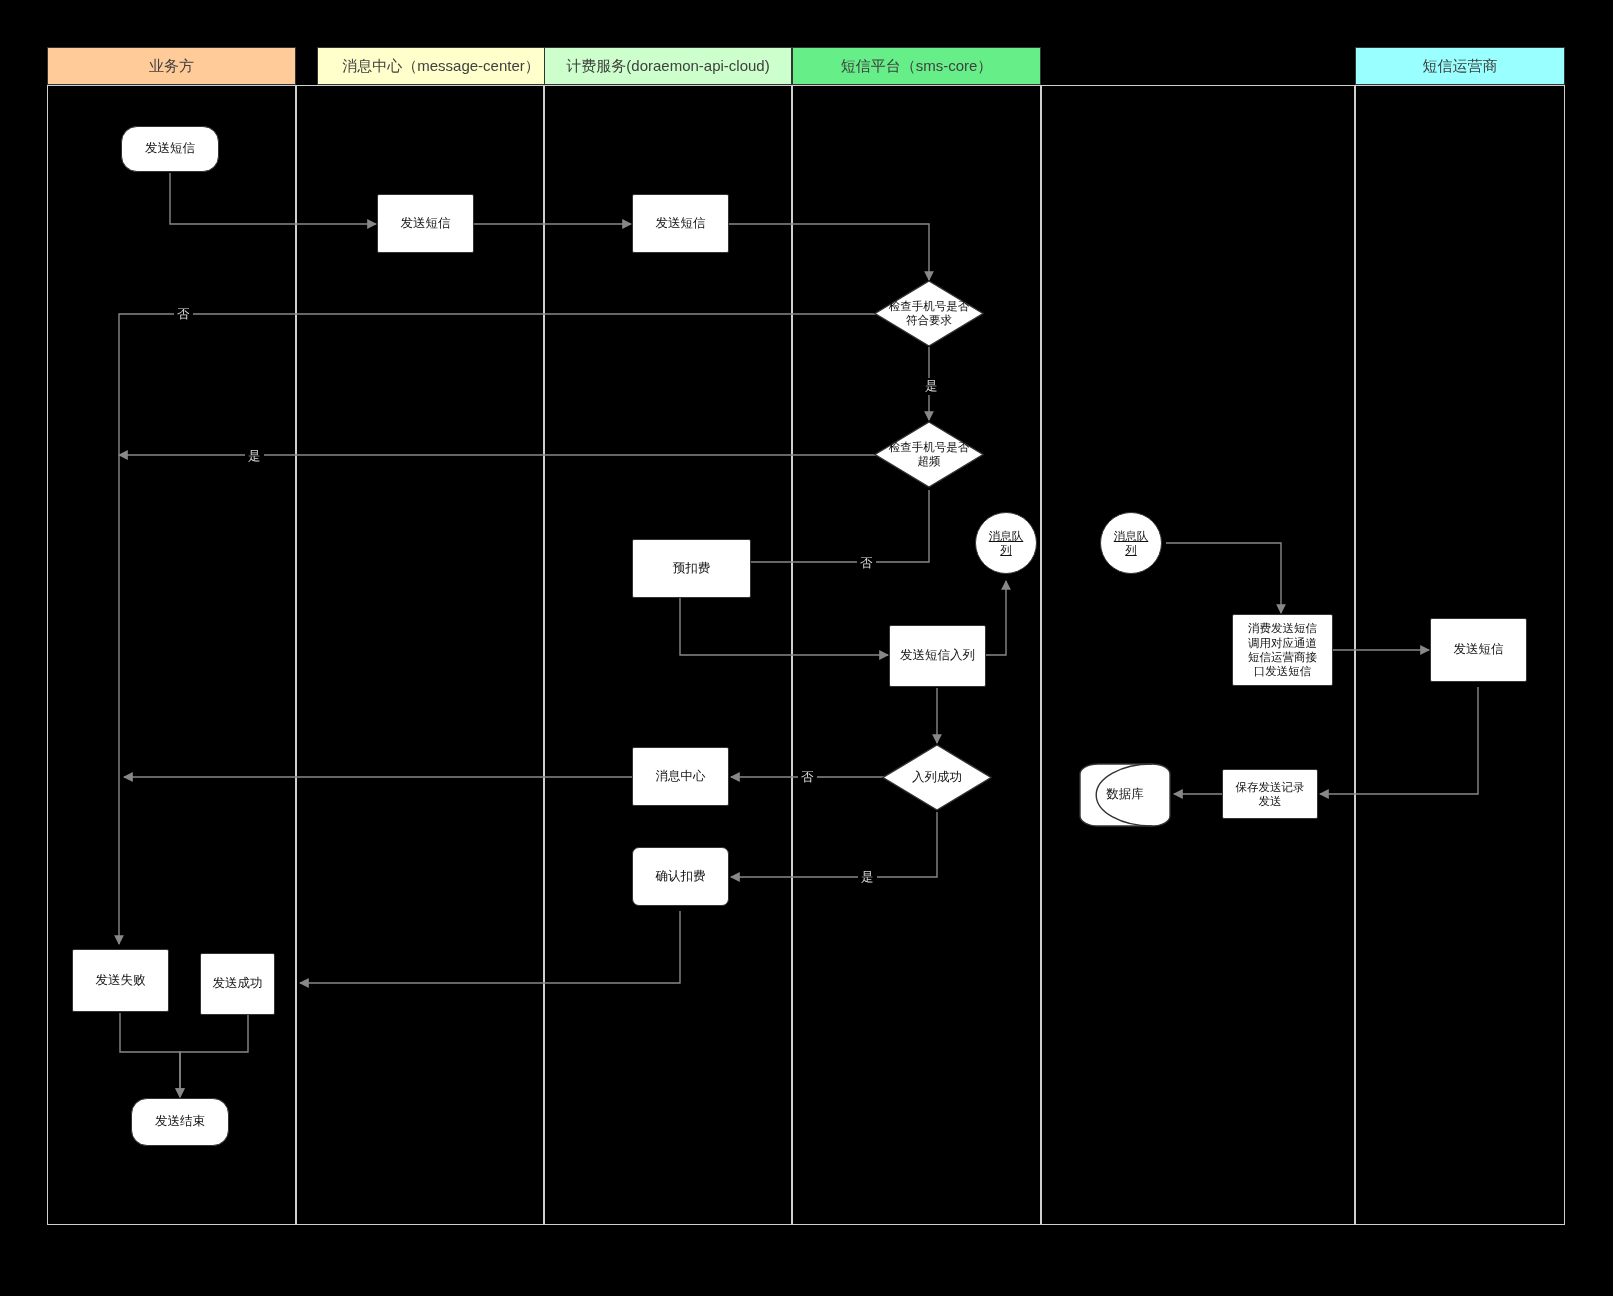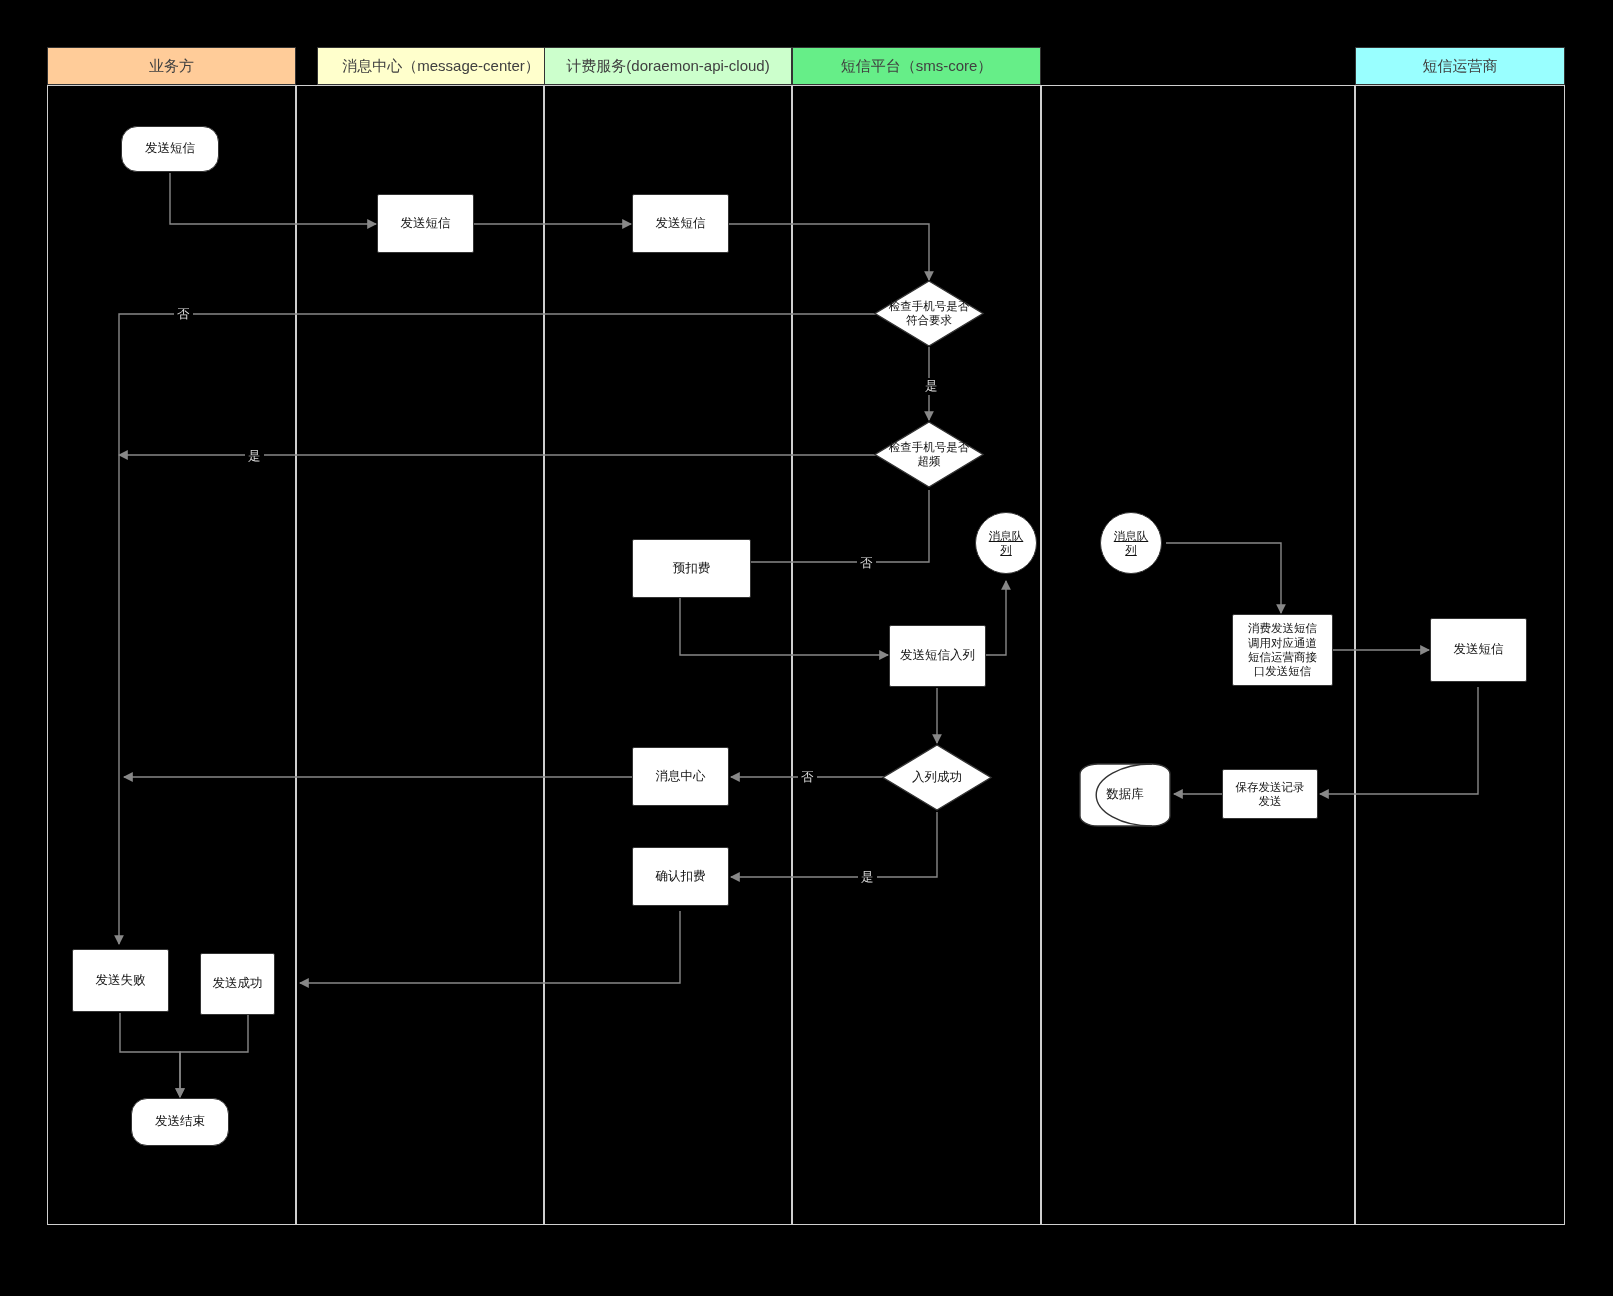--- a/index.html
+++ b/index.html
@@ -171,21 +171,21 @@
   </div>
 
   <div class="node db" style="left:1076px;top:764px;width:98px;height:62px;">
     <svg class="dshape" viewBox="0 0 98 62">
       <path d="M4,10 L4,52 A18,10 0 0 0 22,62 L76,62 A18,10 0 0 0 94,52 L94,10 A18,10 0 0 0 76,0 L22,0 A18,10 0 0 0 4,10 Z" fill="#fff" stroke="#333" stroke-width="1.4"></path>
       <path d="M76,0 A18,10 0 0 0 76,62" fill="none" stroke="#333" stroke-width="1.4"></path>
     </svg>
     <span class="dbl">数据库</span>
   </div>
 
-  <div class="node rect" style="left:632px;top:847px;width:97px;height:59px;">
+  <div class="node rect" style="left:632px;top:847px;width:97px;height:59px;border-radius:7px;">
     <span>确认扣费</span>
   </div>
 
   <div class="node rect" style="left:72px;top:949px;width:97px;height:63px;">
     <span>发送失败</span>
   </div>
 
   <div class="node rect" style="left:200px;top:953px;width:75px;height:62px;">
     <span>发送成功</span>
   </div>

